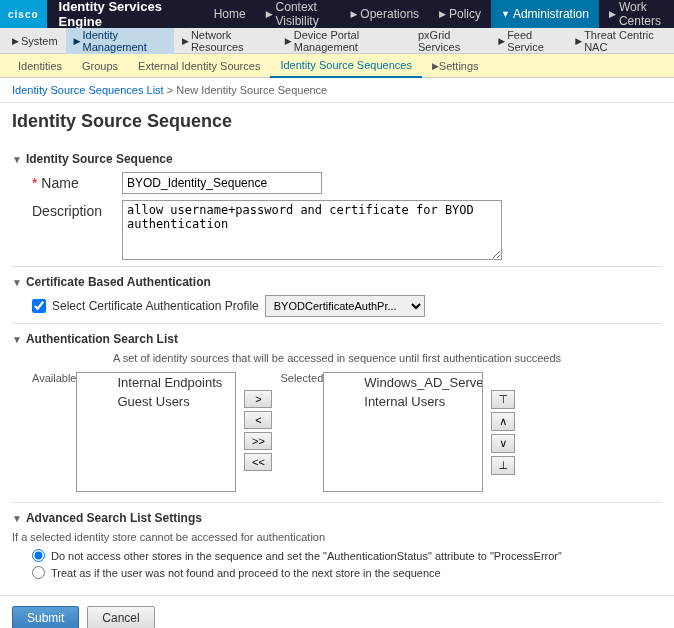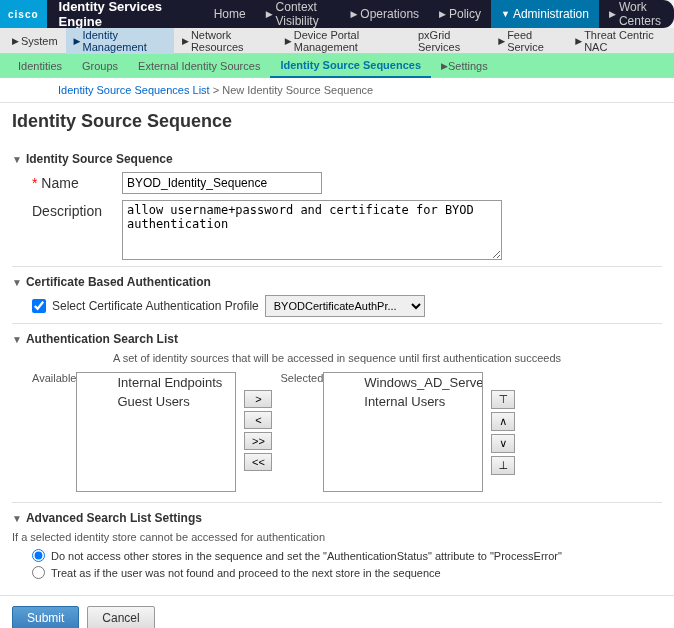--- a/index.html
+++ b/index.html
@@ -1,41 +1,41 @@
 <!DOCTYPE html>
 <html><head>
   <meta charset="utf-8">
   <style>
     * { box-sizing: border-box; margin: 0; padding: 0; }
     body { font-family: Arial, sans-serif; font-size: 12px; background: #f4f4f4; color: #333; }
 
     
-    .top-nav { background: #1a1a2e; display: flex; align-items: flex-end; height: 28px; border-radius: 11px; }
+    .top-nav { background: #1a1a2e; display: flex; align-items: flex-end; height: 28px; }
     .cisco-logo { background: #049fd9; padding: 4px 8px; display: flex; align-items: center; height: 28px; }
     .cisco-logo-text { color: white; font-size: 10px; font-weight: bold; letter-spacing: 1px; }
     .app-title { color: white; font-size: 13px; font-weight: bold; padding: 12px 12px; background: #1a1a2e; height: 28px; display: flex; align-items: center; }
     .nav-items { display: flex; height: 28px; }
     .nav-item { color: #ccc; padding: 0 10px; display: flex; align-items: center; cursor: pointer; font-size: 12px; gap: 3px; }
     .nav-item:hover, .nav-item.active { background: #005073; color: white; }
     .nav-item.active { background: #0073a8; }
     .nav-arrow { font-size: 9px; }
 
     
     .second-nav { background: #e8e8e8; border-bottom: 1px solid #ccc; display: flex; align-items: center; height: 26px; padding: 0 4px; }
     .second-nav-item { color: #333; padding: 0 8px; display: flex; align-items: center; cursor: pointer; font-size: 11px; gap: 2px; height: 26px; }
     .second-nav-item.active { background: #c0d8e8; color: #003366; }
 
     
-    .third-nav { background: #86efac; border-bottom: 1px solid #ccc; display: flex; align-items: center; height: 24px; padding: 0 8px; }
+    .third-nav { background: #fef9c3; border-bottom: 1px solid #ccc; display: flex; align-items: center; height: 24px; padding: 0 8px; }
     .third-nav-item { color: #555; padding: 0 10px; display: flex; align-items: center; cursor: pointer; font-size: 11px; height: 24px; }
-    .third-nav-item.active { border-bottom: 2px solid #0073a8; color: #0073a8; font-weight: bold; }
+    .third-nav-item.active { border-bottom: 2px solid #0073a8; color: #0073a8; font-weight: normal; }
 
     
     .breadcrumb { padding: 6px 12px; font-size: 11px; color: #0066cc; background: white; border-bottom: 1px solid #e0e0e0; }
-    .breadcrumb a { color: #0066cc; text-decoration: none; margin-left: 46px; }
+    .breadcrumb a { color: #0066cc; text-decoration: none; }
     .breadcrumb span { color: #666; }
 
     
     .page-title { font-size: 18px; font-weight: bold; color: #333; padding: 8px 12px 4px 12px; background: white; }
 
     
     .content { background: white; padding: 8px 12px 12px 12px; }
 
     
     .section-header { display: flex; align-items: center; gap: 4px; font-size: 12px; font-weight: bold; color: #333; margin: 8px 0 6px 0; cursor: pointer; }

